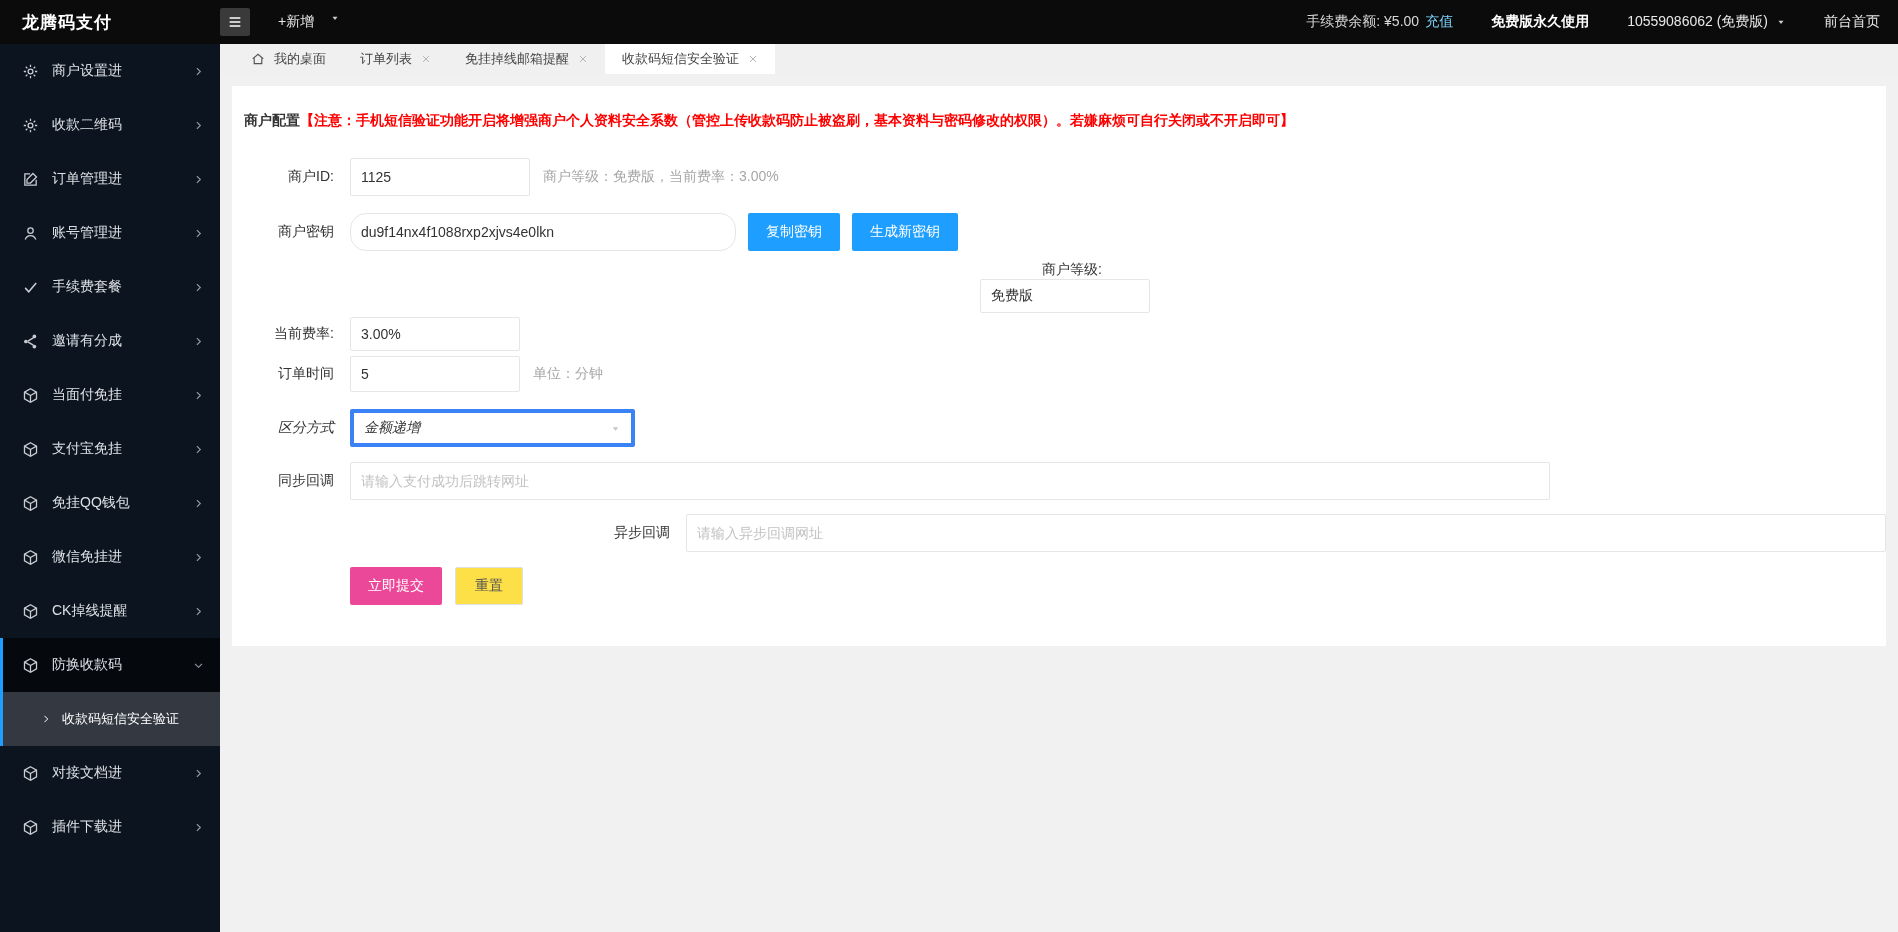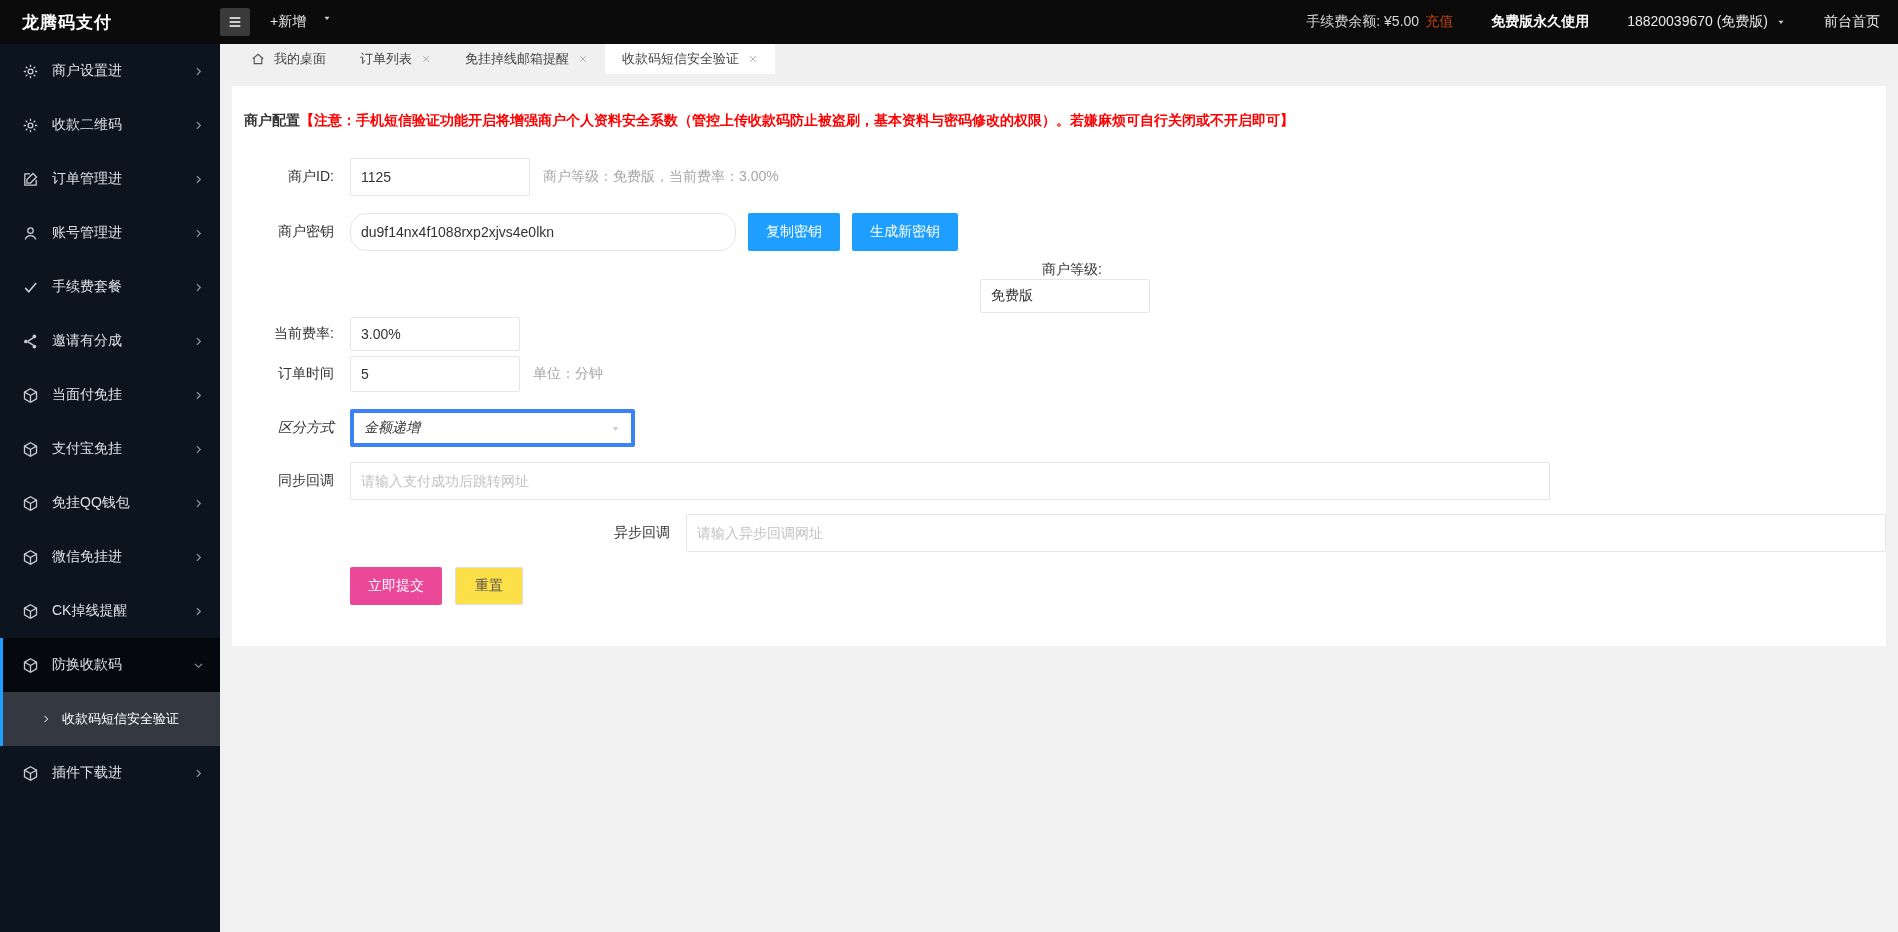--- a/index.html
+++ b/index.html
@@ -12,25 +12,25 @@
   .ic { display:inline-flex; align-items:center; justify-content:center; }
   .ic svg { width:100%; height:100%; display:block; }
 
   
   .topbar { position:absolute; top:0; left:0; right:0; height:44px;
     background:#0b0b0b; display:flex; align-items:center; color:#d8d8d8; font-size:14px; z-index:5; }
   .logo { width:220px; padding-left:22px; font-size:17px; font-weight:bold; color:#fff; letter-spacing:1px; flex:none; }
   .burger { width:30px; height:28px; background:#3a3a3a; border:none; border-radius:2px;
     display:flex; align-items:center; justify-content:center; cursor:pointer; color:#fff; flex:none; }
   .burger .ic { width:16px; height:16px; }
-  .addnew { display:flex; gap:16px; margin-left:20px; cursor:pointer; color:#e8e8e8; }
+  .addnew { display:flex; gap:16px; margin-left:28px; cursor:pointer; color:#e8e8e8; }
   .caret { width:10px; height:10px; color:#cfcfcf; }
   .top-right { margin-left:auto; display:flex; align-items:center; gap:38px; padding-right:18px; }
   .fee { display:flex; gap:6px; color:#d8d8d8; }
-  .recharge { color:#c2410c; text-decoration:none; cursor:pointer; }
+  .recharge { color:#7dd3fc; text-decoration:none; cursor:pointer; }
   .plan { font-weight:bold; color:#fff; cursor:pointer; }
   .account { display:flex; align-items:center; gap:8px; color:#e8e8e8; cursor:pointer; }
   .fronthome { color:#e8e8e8; text-decoration:none; cursor:pointer; }
 
   
   .sidebar { position:absolute; top:44px; left:0; bottom:0; width:220px; background:#0c141f; z-index:4; }
   .side-item { height:54px; display:flex; align-items:center; padding:0 16px 0 22px;
     color:#dde1e6; font-size:14px; cursor:pointer; }
   .s-icon { width:17px; height:17px; margin-right:13px; color:#c9cdd3; flex:none; }
   .s-label { flex:1; }
@@ -96,21 +96,21 @@
         </svg>
       </span>
   </div>
   <div class="top-right">
     <div class="fee">
       <span>手续费余额: ¥5.00</span>
       <a class="recharge">充值</a>
     </div>
     <div class="plan">免费版永久使用</div>
     <div class="account">
-      <span>18820039670 (免费版)</span>
+      <span>10559086062 (免费版)</span>
       <span class="ic caret">
           <svg viewBox="0 0 24 24">
             <path d="M6 9h12l-6 8z" fill="currentColor"></path>
           </svg>
         </span>
     </div>
     <a class="fronthome">前台首页</a>
   </div>
 </header>
 
@@ -286,20 +286,34 @@
         </span>
   </div>
       <div class="side-sub active">
       <span class="ic sub-arrow">
           <svg viewBox="0 0 24 24" fill="none" stroke="currentColor" stroke-width="2.4">
             <path d="M8.5 4.5l7.5 7.5-7.5 7.5"></path>
           </svg>
         </span>
       <span>收款码短信安全验证</span>
     </div>
+      <div class="side-item">
+    <span class="ic s-icon">
+          <svg viewBox="0 0 24 24" fill="none" stroke="currentColor" stroke-width="1.8">
+            <path d="M12 2.5l8.5 4.8v9.4L12 21.5l-8.5-4.8V7.3z"></path>
+            <path d="M12 12l8.5-4.7M12 12L3.5 7.3M12 12v9.5"></path>
+          </svg>
+        </span>
+    <span class="s-label">对接文档进</span>
+    <span class="ic s-caret">
+          <svg viewBox="0 0 24 24" fill="none" stroke="currentColor" stroke-width="2.4">
+            <path d="M8.5 4.5l7.5 7.5-7.5 7.5"></path>
+          </svg>
+        </span>
+  </div>
       <div class="side-item">
     <span class="ic s-icon">
           <svg viewBox="0 0 24 24" fill="none" stroke="currentColor" stroke-width="1.8">
             <path d="M12 2.5l8.5 4.8v9.4L12 21.5l-8.5-4.8V7.3z"></path>
             <path d="M12 12l8.5-4.7M12 12L3.5 7.3M12 12v9.5"></path>
           </svg>
         </span>
     <span class="s-label">插件下载进</span>
     <span class="ic s-caret">
           <svg viewBox="0 0 24 24" fill="none" stroke="currentColor" stroke-width="2.4">

